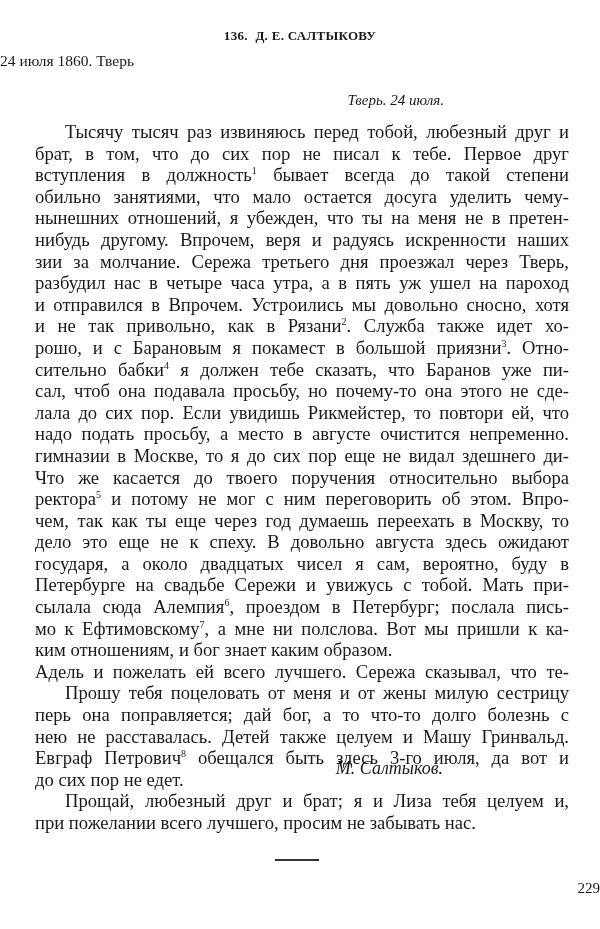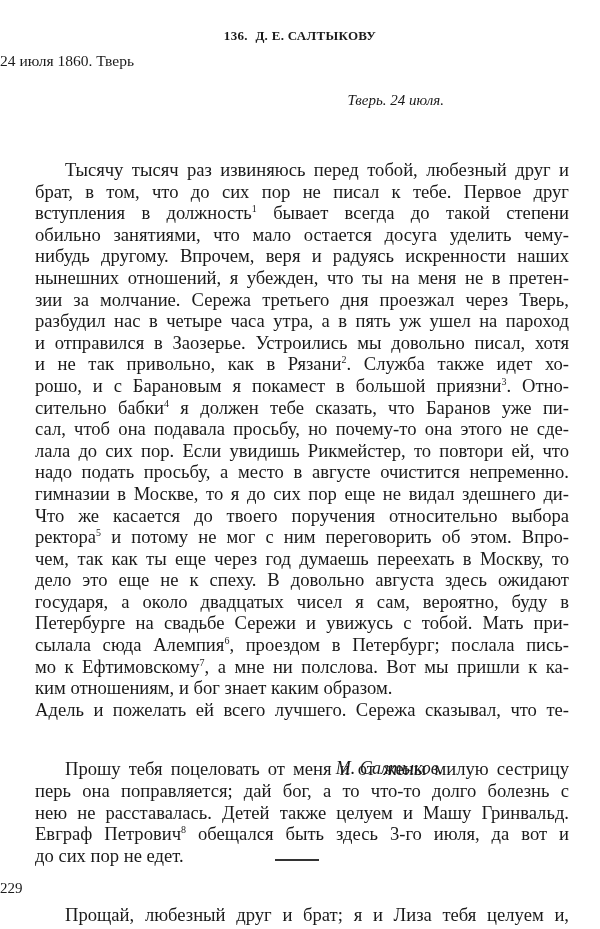--- a/index.html
+++ b/index.html
@@ -66,21 +66,20 @@
       display: block;
       text-align: justify;
       text-align-last: justify;
       white-space: nowrap;
     }
     .body-text p .line.last {
       text-align-last: left;
     }
     .body-text p .line.first {
       padding-left: 30px;
-      margin-top: 38px;
     }
     .body-text p { text-indent: 0; }
     sup {
       font-size: 10px;
       line-height: 0;
       vertical-align: 7px;
     }
     .signature {
       position: absolute;
       top: 758px;
@@ -103,21 +102,21 @@
       left: 275px;
       width: 44px;
       height: 2px;
       background: #333;
     }
     .page-number {
       position: absolute;
       top: 880px;
       left: 0;
       width: 600px;
-      text-align: left;
+      text-align: right;
       font-size: 15px;
     }
   </style>
 </head>
 <body>
 
 <div class="page">
 
   <div class="heading">
     <span class="num">136.</span>
@@ -127,25 +126,25 @@
   <div class="dateline">24 июля 1860. Тверь</div>
 
   <div class="place-date">Тверь. 24 июля.</div>
 
   <div class="body-text" id="body-text">
       <p>
         <span class="line first">Тысячу тысяч раз извиняюсь перед тобой, любезный друг и</span>
         <span class="line">брат, в том, что до сих пор не писал к тебе. Первое друг</span>
         <span class="line">вступления в должность<sup>1</sup> бывает всегда до такой степени</span>
         <span class="line">обильно занятиями, что мало остается досуга уделить чему-</span>
+        <span class="line">нынешних отношений, я убежден, что ты на меня не в претен-</span>
         <span class="line">нибудь другому. Впрочем, веря и радуясь искренности наших</span>
-        <span class="line">нынешних отношений, я убежден, что ты на меня не в претен-</span>
         <span class="line">зии за молчание. Сережа третьего дня проезжал через Тверь,</span>
         <span class="line">разбудил нас в четыре часа утра, а в пять уж ушел на пароход</span>
-        <span class="line">и отправился в Заозерье. Устроились мы довольно писал, хотя</span>
+        <span class="line">и отправился в Впрочем. Устроились мы довольно сносно, хотя</span>
         <span class="line">и не так привольно, как в Рязани<sup>2</sup>. Служба также идет хо-</span>
         <span class="line">рошо, и с Барановым я покамест в большой приязни<sup>3</sup>. Отно-</span>
         <span class="line">сительно бабки<sup>4</sup> я должен тебе сказать, что Баранов уже пи-</span>
         <span class="line">сал, чтоб она подавала просьбу, но почему-то она этого не сде-</span>
         <span class="line">лала до сих пор. Если увидишь Рикмейстер, то повтори ей, что</span>
         <span class="line">надо подать просьбу, а место в августе очистится непременно.</span>
         <span class="line">гимназии в Москве, то я до сих пор еще не видал здешнего ди-</span>
         <span class="line">Что же касается до твоего поручения относительно выбора</span>
         <span class="line">ректора<sup>5</sup> и потому не мог с ним переговорить об этом. Впро-</span>
         <span class="line">чем, так как ты еще через год думаешь переехать в Москву, то</span>

